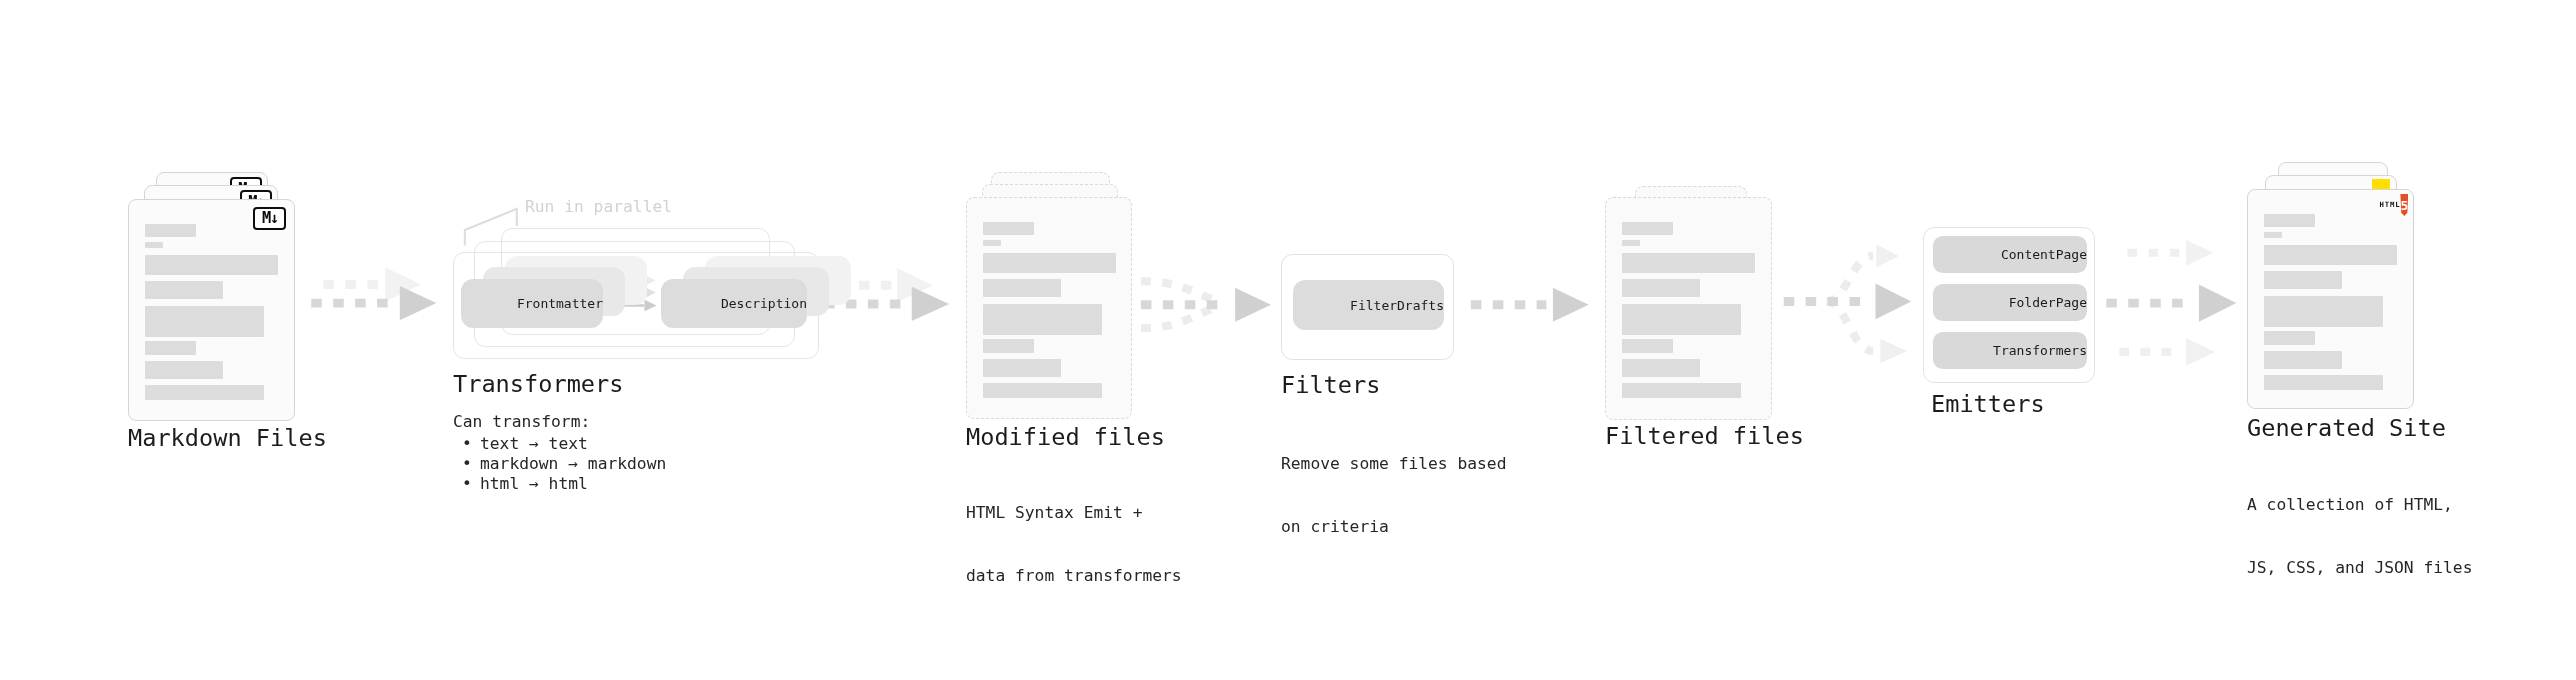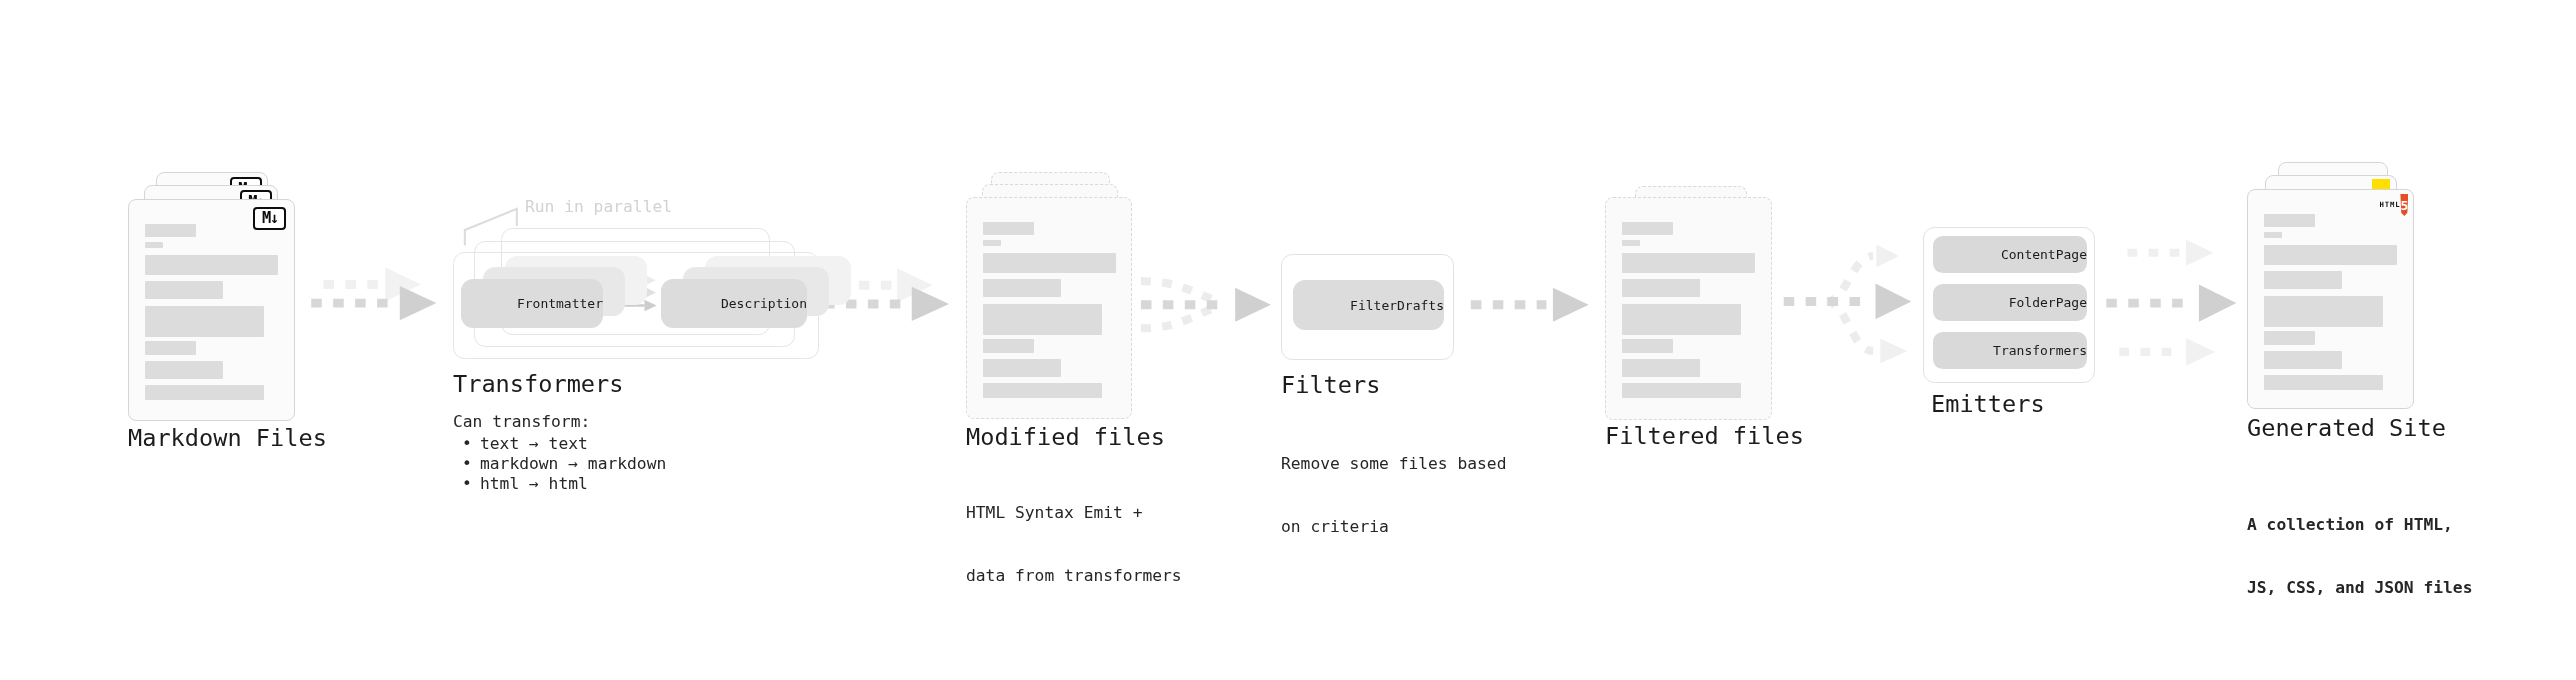--- a/index.html
+++ b/index.html
@@ -229,19 +229,19 @@
   <span class="bar b1"></span>
       <span class="bar b2"></span>
       <span class="bar b3"></span>
       <span class="bar b4"></span>
       <span class="bar b5"></span>
       <span class="bar b6"></span>
       <span class="bar b7"></span>
       <span class="bar b8"></span>
     </div>
   <div class="stage-label" style="left:2247px;top:414px;">Generated Site</div>
-  <div class="desc" style="left:2247px;top:472px;font-weight:bold;">
+  <div class="desc" style="left:2247px;top:452px;">
     <span style="display:block">A collection of HTML,</span>
     <span style="display:block">JS, CSS, and JSON files</span>
   </div>
 
 </div>
 
 
 </body></html>

